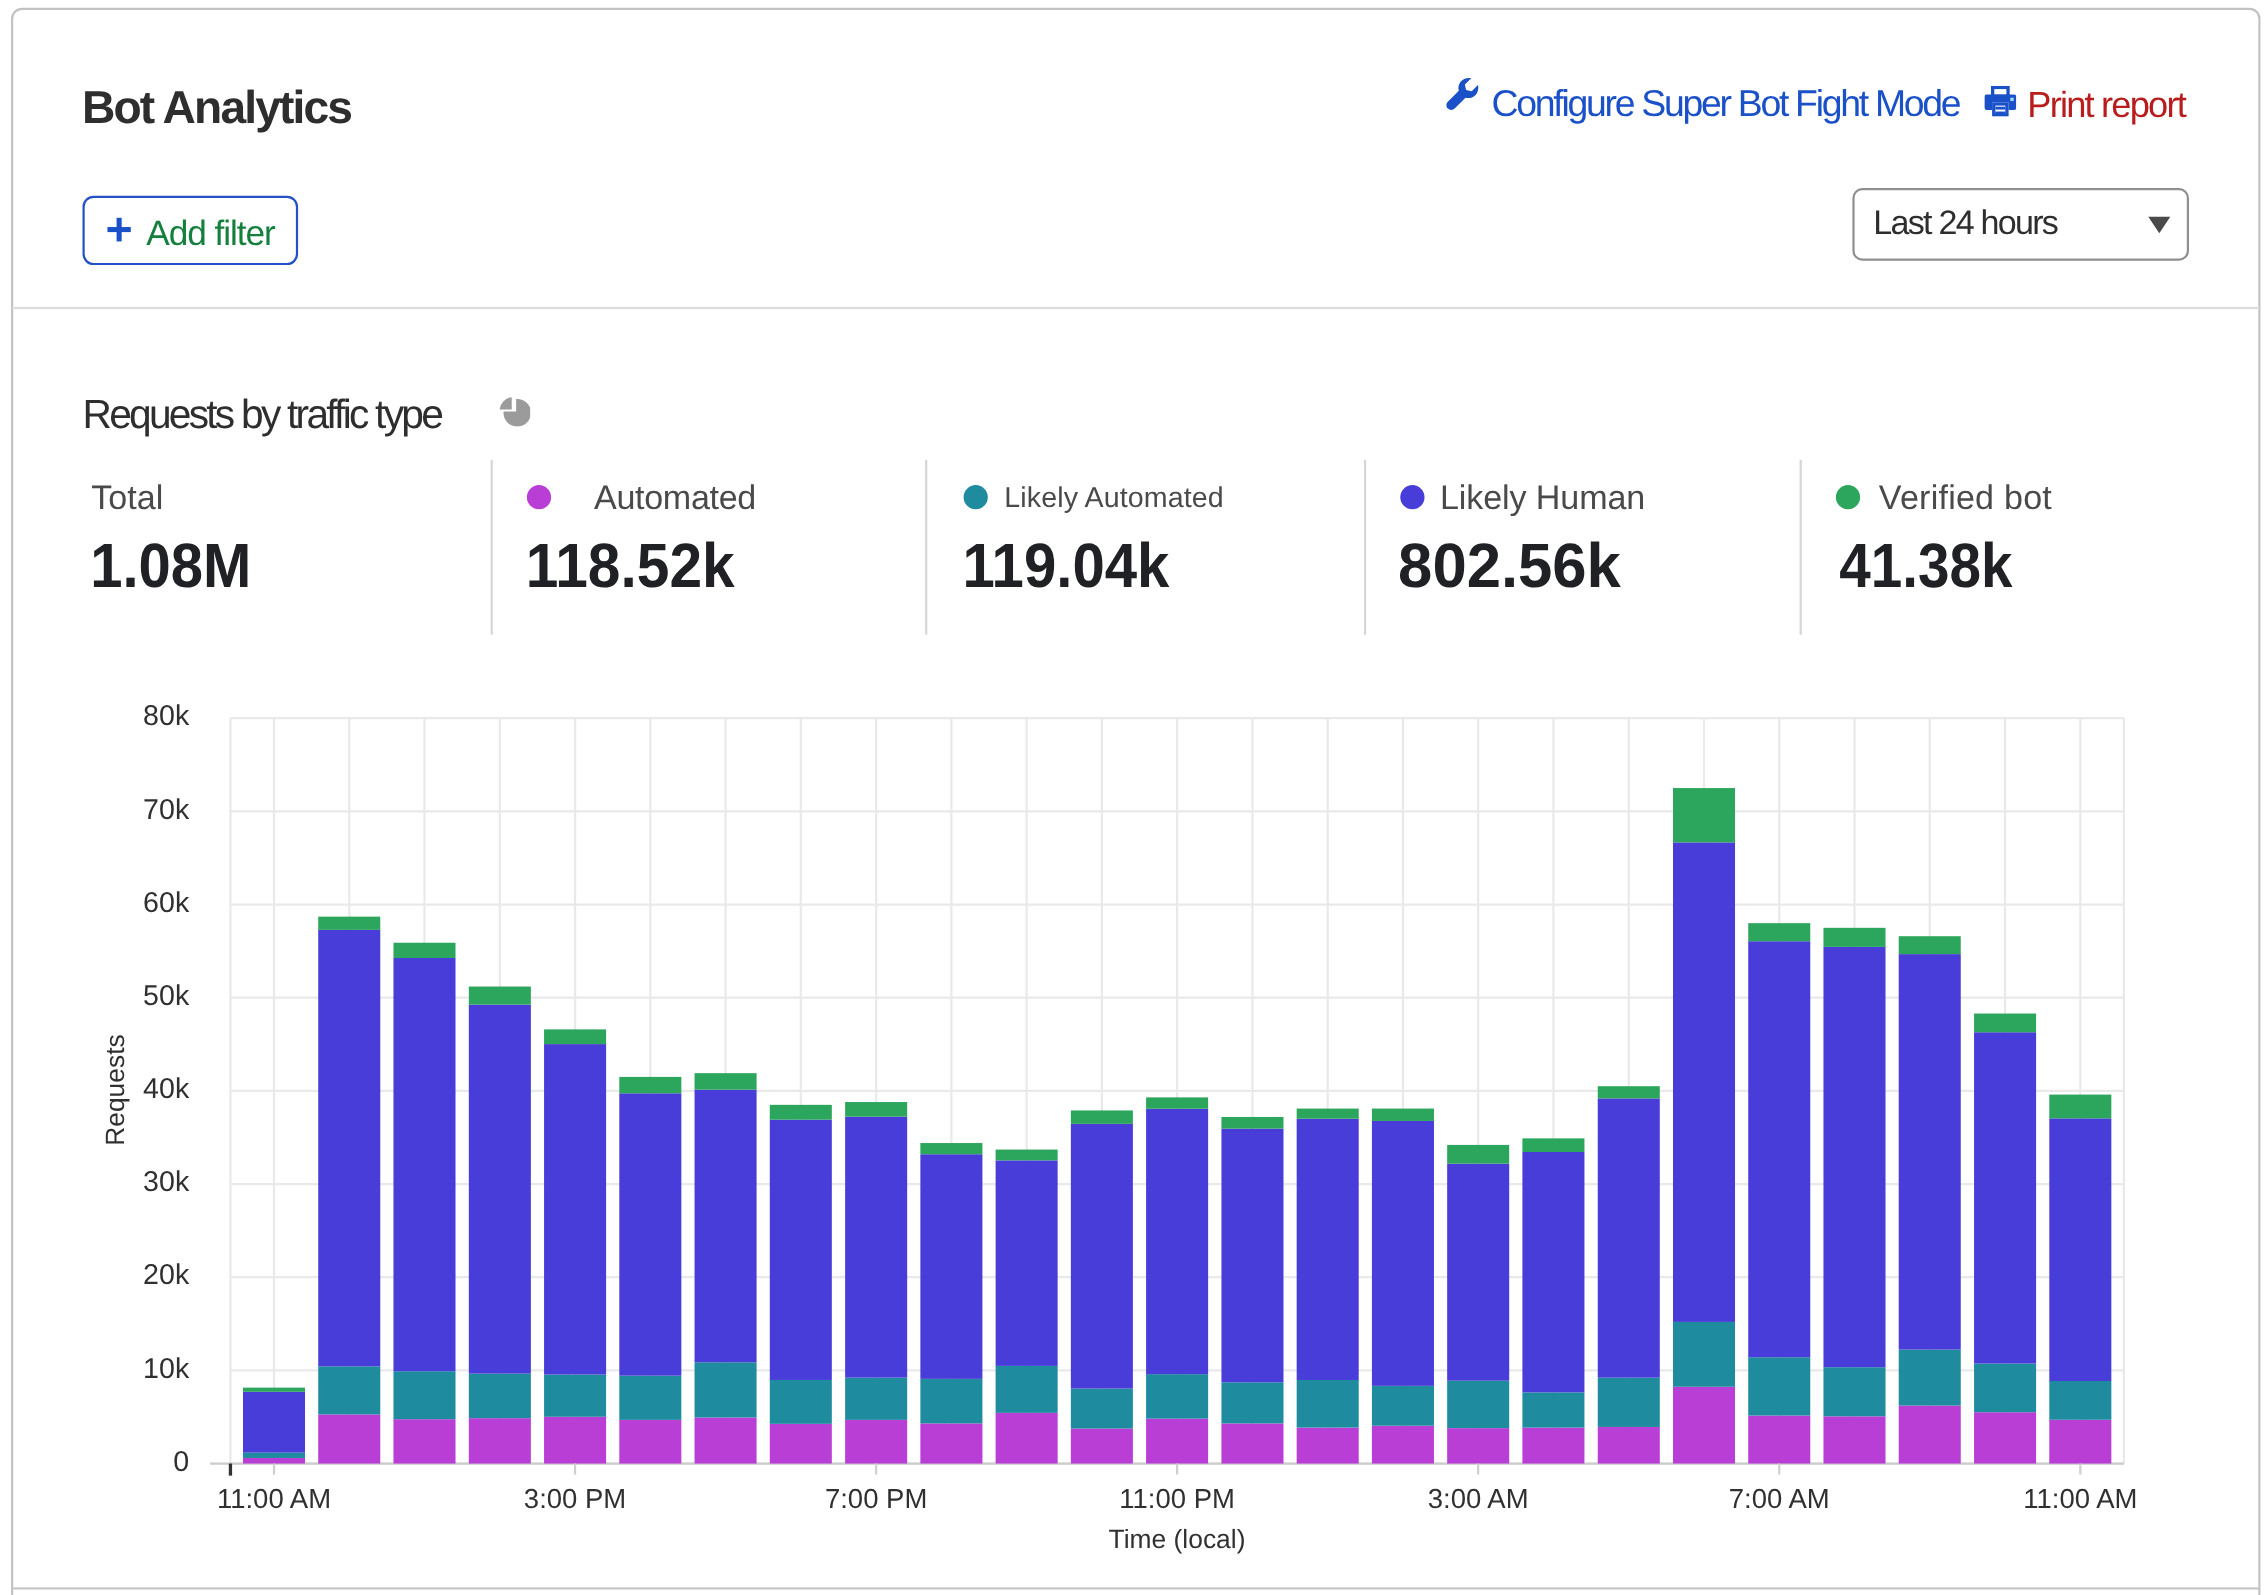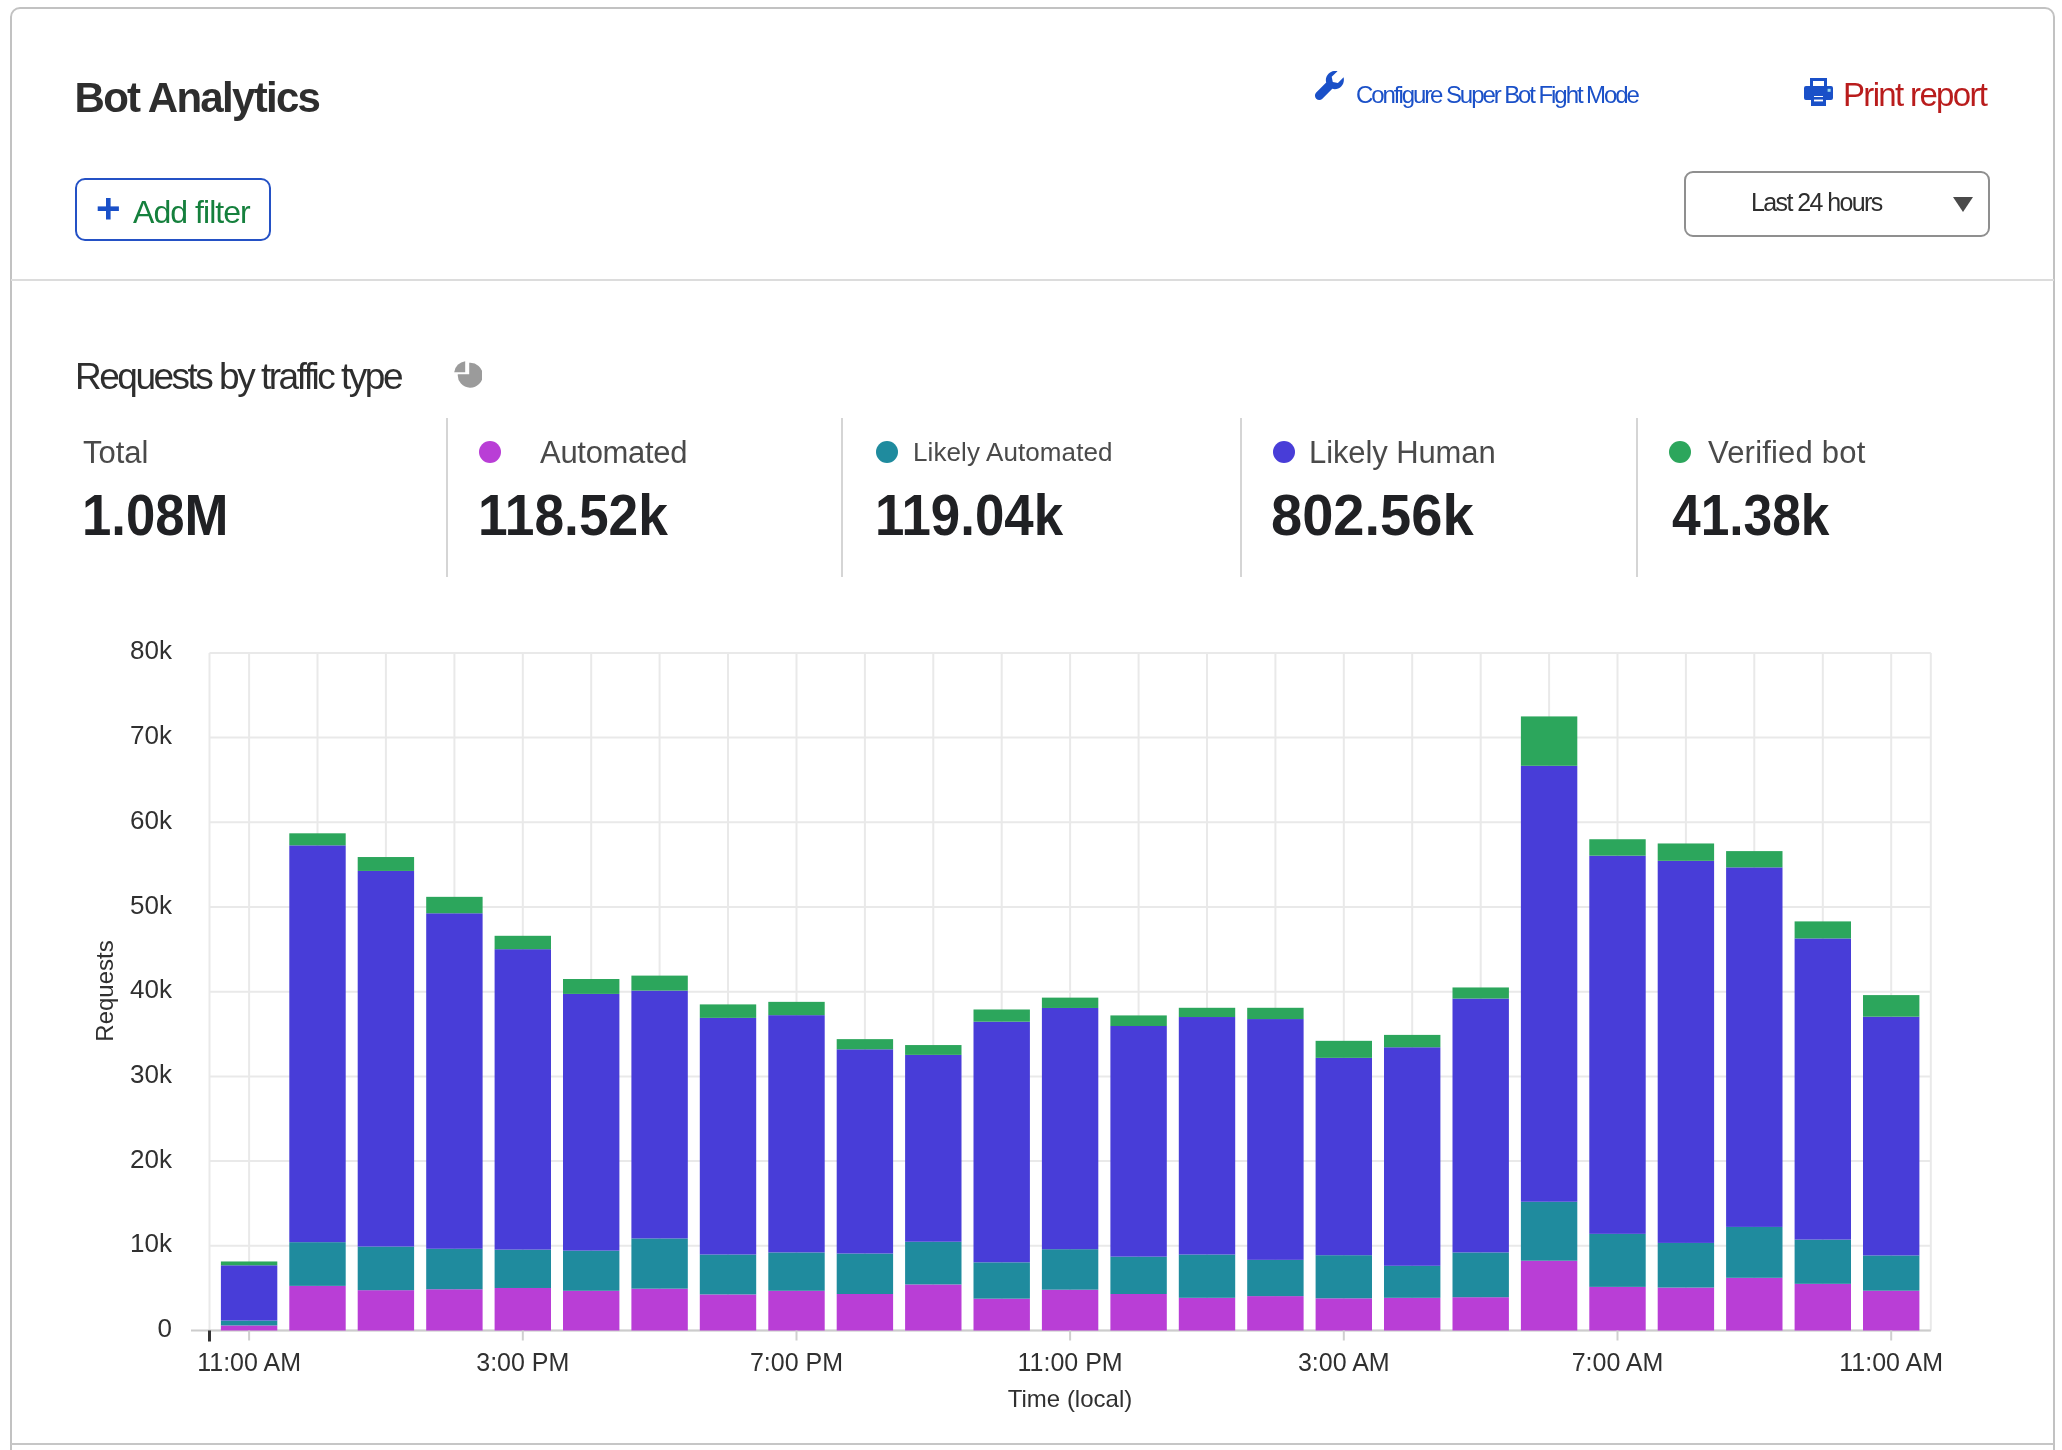--- a/index.html
+++ b/index.html
@@ -9,21 +9,21 @@
 </head>
 <body>
 
 <div class="abs" style="left:10px;top:7px;width:2045px;height:1600px;border:2px solid #c2c2c2;border-radius:10px 10px 0 0;"></div>
 <div class="abs" style="left:11px;top:1443px;width:2043px;height:2px;background:#c6c6c6;"></div>
 
 <div class="abs" style="left:74.5px;top:76.5px;font-size:42px;color:#2e2e2e;line-height:42px;letter-spacing:-1.7px;font-weight:bold;white-space:pre;">Bot Analytics</div>
 <svg style="position:absolute;left:1313px;top:71px;" width="33" height="36" viewBox="0 0 33 36">
 <path fill="#1a50c8" d="M30.6 6.2 24.9 12 19.8 10.9 18.7 5.8 24.5 0.2 C21.4 -0.6 17.9 0.3 15.5 2.7 13.1 5.1 12.3 8.5 13.2 11.6 L3.2 21.5 C1.5 23.2 1.5 26 3.2 27.7 4.9 29.4 7.7 29.4 9.4 27.7 L19.3 17.8 C22.4 18.7 25.8 17.9 28.2 15.5 30.6 13.1 31.4 9.4 30.6 6.2 Z"></path>
 </svg>
-<div class="abs" style="left:1356px;top:78.0px;font-size:24px;color:#1a50c8;line-height:33px;letter-spacing:-2.08px;white-space:pre;">Configure Super Bot Fight Mode</div>
+<div class="abs" style="left:1356px;top:78.0px;font-size:34px;color:#1a50c8;line-height:33px;letter-spacing:-2.08px;white-space:pre;">Configure Super Bot Fight Mode</div>
 <svg style="position:absolute;left:1804px;top:78px;" width="29" height="28" viewBox="0 0 29 28">
 <g fill="none" stroke="#1a50c8" stroke-width="3">
 <rect x="7.5" y="1.5" width="14" height="8"></rect>
 </g>
 <path fill="#1a50c8" d="M2 8 H27 Q29 8 29 10 V20 Q29 22 27 22 H22 V15 H7 V22 H2 Q0 22 0 20 V10 Q0 8 2 8 Z"></path>
 <rect x="23.6" y="10.8" width="3" height="3" fill="#9adcf0"></rect>
 <g fill="none" stroke="#1a50c8" stroke-width="3">
 <rect x="8.5" y="16.5" width="12" height="10"></rect>
 </g>
 <rect x="10" y="19" width="9" height="2.6" fill="#1a50c8"></rect>
@@ -32,21 +32,21 @@
 <div class="abs" style="left:1843px;top:78.0px;font-size:33px;color:#b91c1c;line-height:33px;letter-spacing:-1.66px;white-space:pre;">Print report</div>
 
 <div class="abs" style="left:75px;top:178px;width:196px;height:63px;border:2.5px solid #2451c5;border-radius:10px;"></div>
 <svg style="position:absolute;left:97px;top:197px;" width="23" height="24" viewBox="0 0 23 24">
 <rect x="9" y="1" width="4.6" height="21.5" fill="#1a50c8"></rect>
 <rect x="0.7" y="9.4" width="21.2" height="4.6" fill="#1a50c8"></rect>
 </svg>
 <div class="abs" style="left:133px;top:195.9px;font-size:32px;color:#15803d;line-height:32px;letter-spacing:-0.95px;white-space:pre;">Add filter</div>
 
 <div class="abs" style="left:1684px;top:171px;width:306px;height:66px;border:2px solid #8f8f8f;border-radius:9px;"></div>
-<div class="abs" style="left:1703px;top:185.8px;font-size:25px;color:#2e2e2e;line-height:33px;letter-spacing:-1.6px;white-space:pre;margin-left:48px;">Last 24 hours</div>
+<div class="abs" style="left:1703px;top:185.8px;font-size:31px;color:#2e2e2e;line-height:33px;letter-spacing:-1.6px;white-space:pre;">Last 24 hours</div>
 <div class="abs" style="left:1953px;top:197px;width:0;height:0;border-left:10.5px solid transparent;border-right:10.5px solid transparent;border-top:15px solid #4a4a4a;"></div>
 
 <div class="abs" style="left:11px;top:279px;width:2043px;height:2px;background:#dcdcdc;"></div>
 
 <div class="abs" style="left:75px;top:358.0px;font-size:37px;color:#2e2e2e;line-height:37px;letter-spacing:-2.5px;font-weight:normal;white-space:pre;">Requests by traffic type</div>
 <svg style="position:absolute;left:453px;top:359px;" width="29" height="29" viewBox="0 0 29 29">
 <path fill="#9b9b9b" d="M12.2 2.2 A 12.5 12.5 0 0 0 1.2 13.2 L12.2 13.2 Z"></path>
 <path fill="#9b9b9b" d="M16.2 3.8 A 12.5 12.5 0 1 1 4.8 15.2 L16.2 15.2 Z"></path>
 </svg>
 

